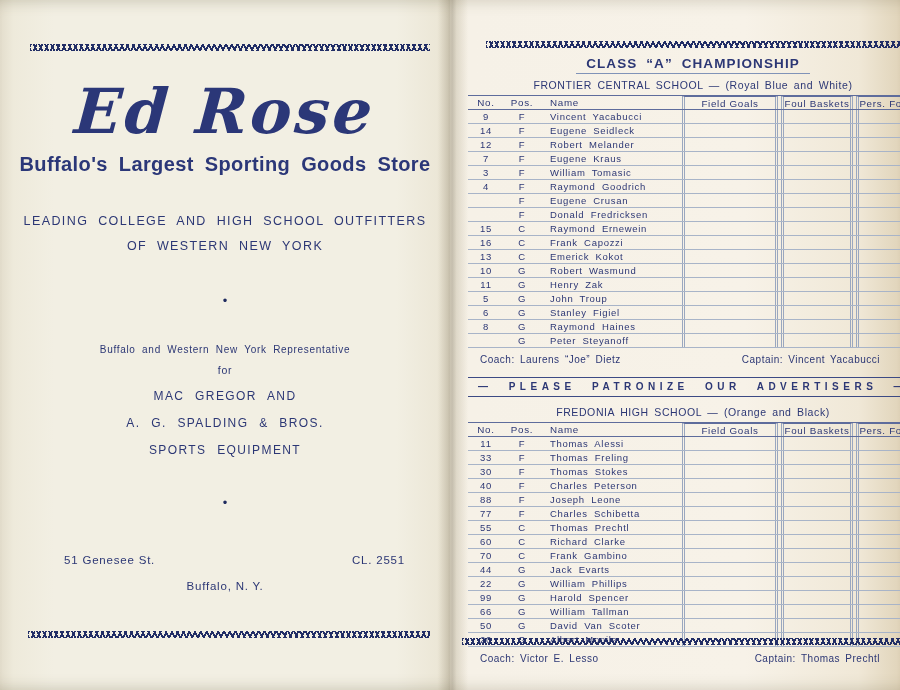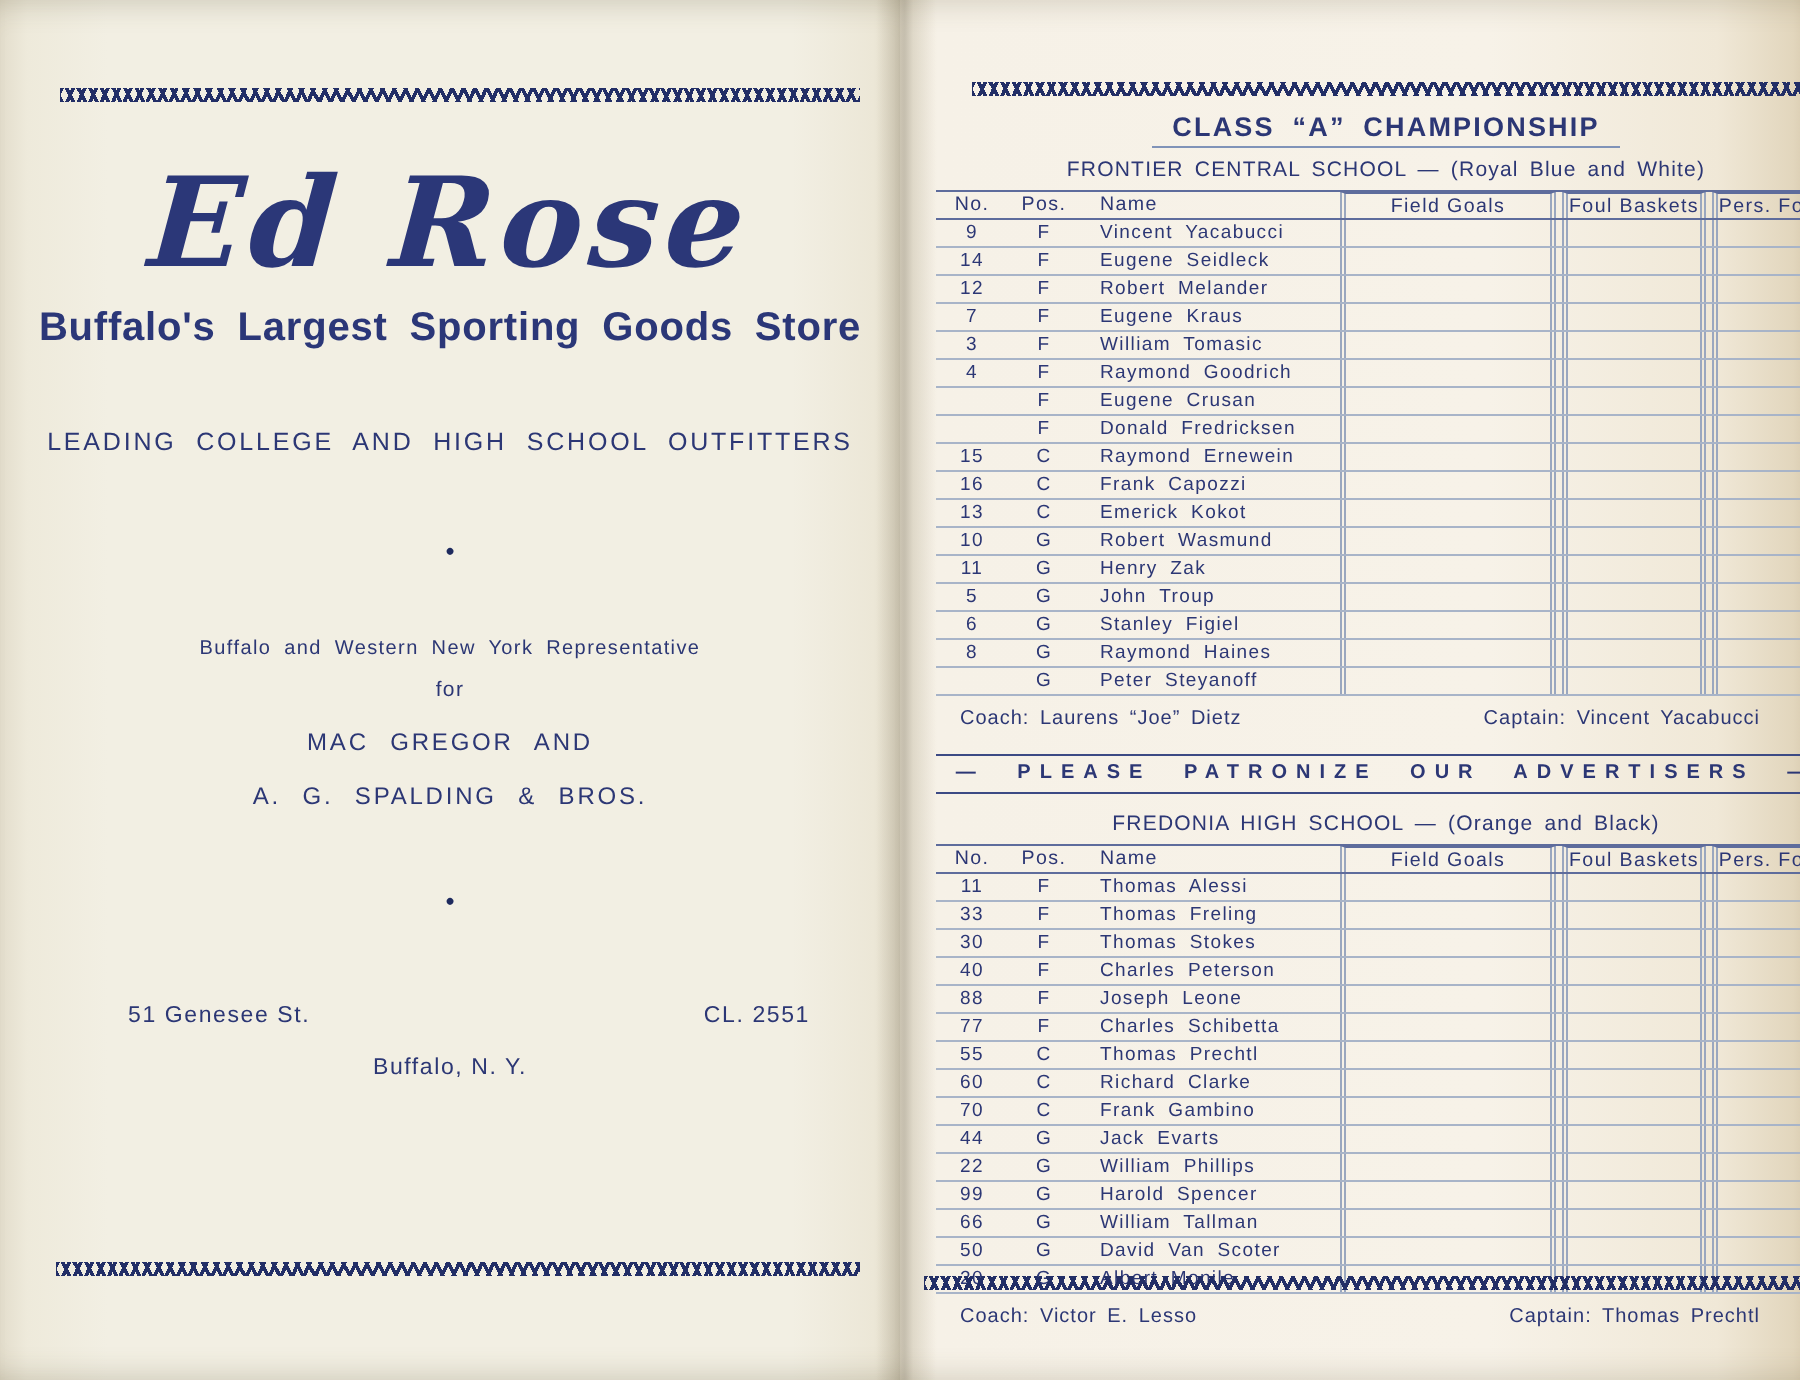--- a/index.html
+++ b/index.html
@@ -46,46 +46,48 @@
   .r-title > span{display:inline-block;border-bottom:1px solid #8093b8;padding:0 10px 2px 10px;}
   .school-line{margin-top:5px;text-align:center;font-size:10.5px;letter-spacing:.6px;word-spacing:2px;}
   .roster{margin-top:4px;}
   .t-row{display:flex;align-items:stretch;height:13px;line-height:13px;font-size:9.5px;letter-spacing:.7px;
          border-bottom:1px solid #a8b4c8;}
   .t-head{border-top:1px solid #5e6c9c;border-bottom:1px solid #5e6c9c;font-size:9.8px;}
   .c-no{width:36px;text-align:center;}
   .c-pos{width:36px;text-align:center;}
   .c-name{flex:1;text-align:left;padding-left:10px;word-spacing:3px;white-space:nowrap;overflow:hidden;}
   .c-stat{box-sizing:border-box;border-left:3px double #9aa7bf;border-right:3px double #9aa7bf;margin-left:3px;text-align:center;}
-  .c-fg{width:108px;}
+  .c-fg{width:96px;}
   .c-fb{width:72px;}
   .c-pf{width:62px;border-right:1px solid #9aa7bf;}
   .t-head .c-stat{border-top:1px solid #5e6c9c;}
   .coach-row{display:flex;justify-content:space-between;margin-top:4px;padding:0 38px 0 12px;
              font-size:10px;letter-spacing:.5px;word-spacing:2px;height:16px;line-height:16px;}
   .patronize{margin-top:7px;border-top:1px solid #3c4a84;border-bottom:1px solid #3c4a84;
              text-align:center;font-size:10px;font-weight:bold;letter-spacing:4.5px;word-spacing:9px;
              padding:3px 0 4px 0;color:#2c3775;}
   .team-gap{margin-top:9px;}
 </style>
 </head>
 <body>
 
 <div class="scan">
 
   <div class="page page-left ad">
     <div class="zig zig-l-top"></div>
     <div class="script-name">Ed Rose</div>
     <div class="tagline">Buffalo's Largest Sporting Goods Store</div>
     <div class="outfit1">LEADING COLLEGE AND HIGH SCHOOL OUTFITTERS</div>
+    <div class="outfit2">OF WESTERN NEW YORK</div>
     <div class="dot">•</div>
     <div class="rep1">Buffalo and Western New York Representative</div>
     <div class="rep-for">for</div>
     <div class="rep-co">MAC GREGOR AND</div>
     <div class="rep-co">A. G. SPALDING &amp; BROS.</div>
+    <div class="rep-co">SPORTS EQUIPMENT</div>
     <div class="dot dot2">•</div>
     <div class="addr-row">
       <span>51 Genesee St.</span>
       <span>CL. 2551</span>
     </div>
     <div class="city">Buffalo, N. Y.</div>
     <div class="zig zig-l-bot"></div>
   </div>
 
   <div class="page page-right rp">

